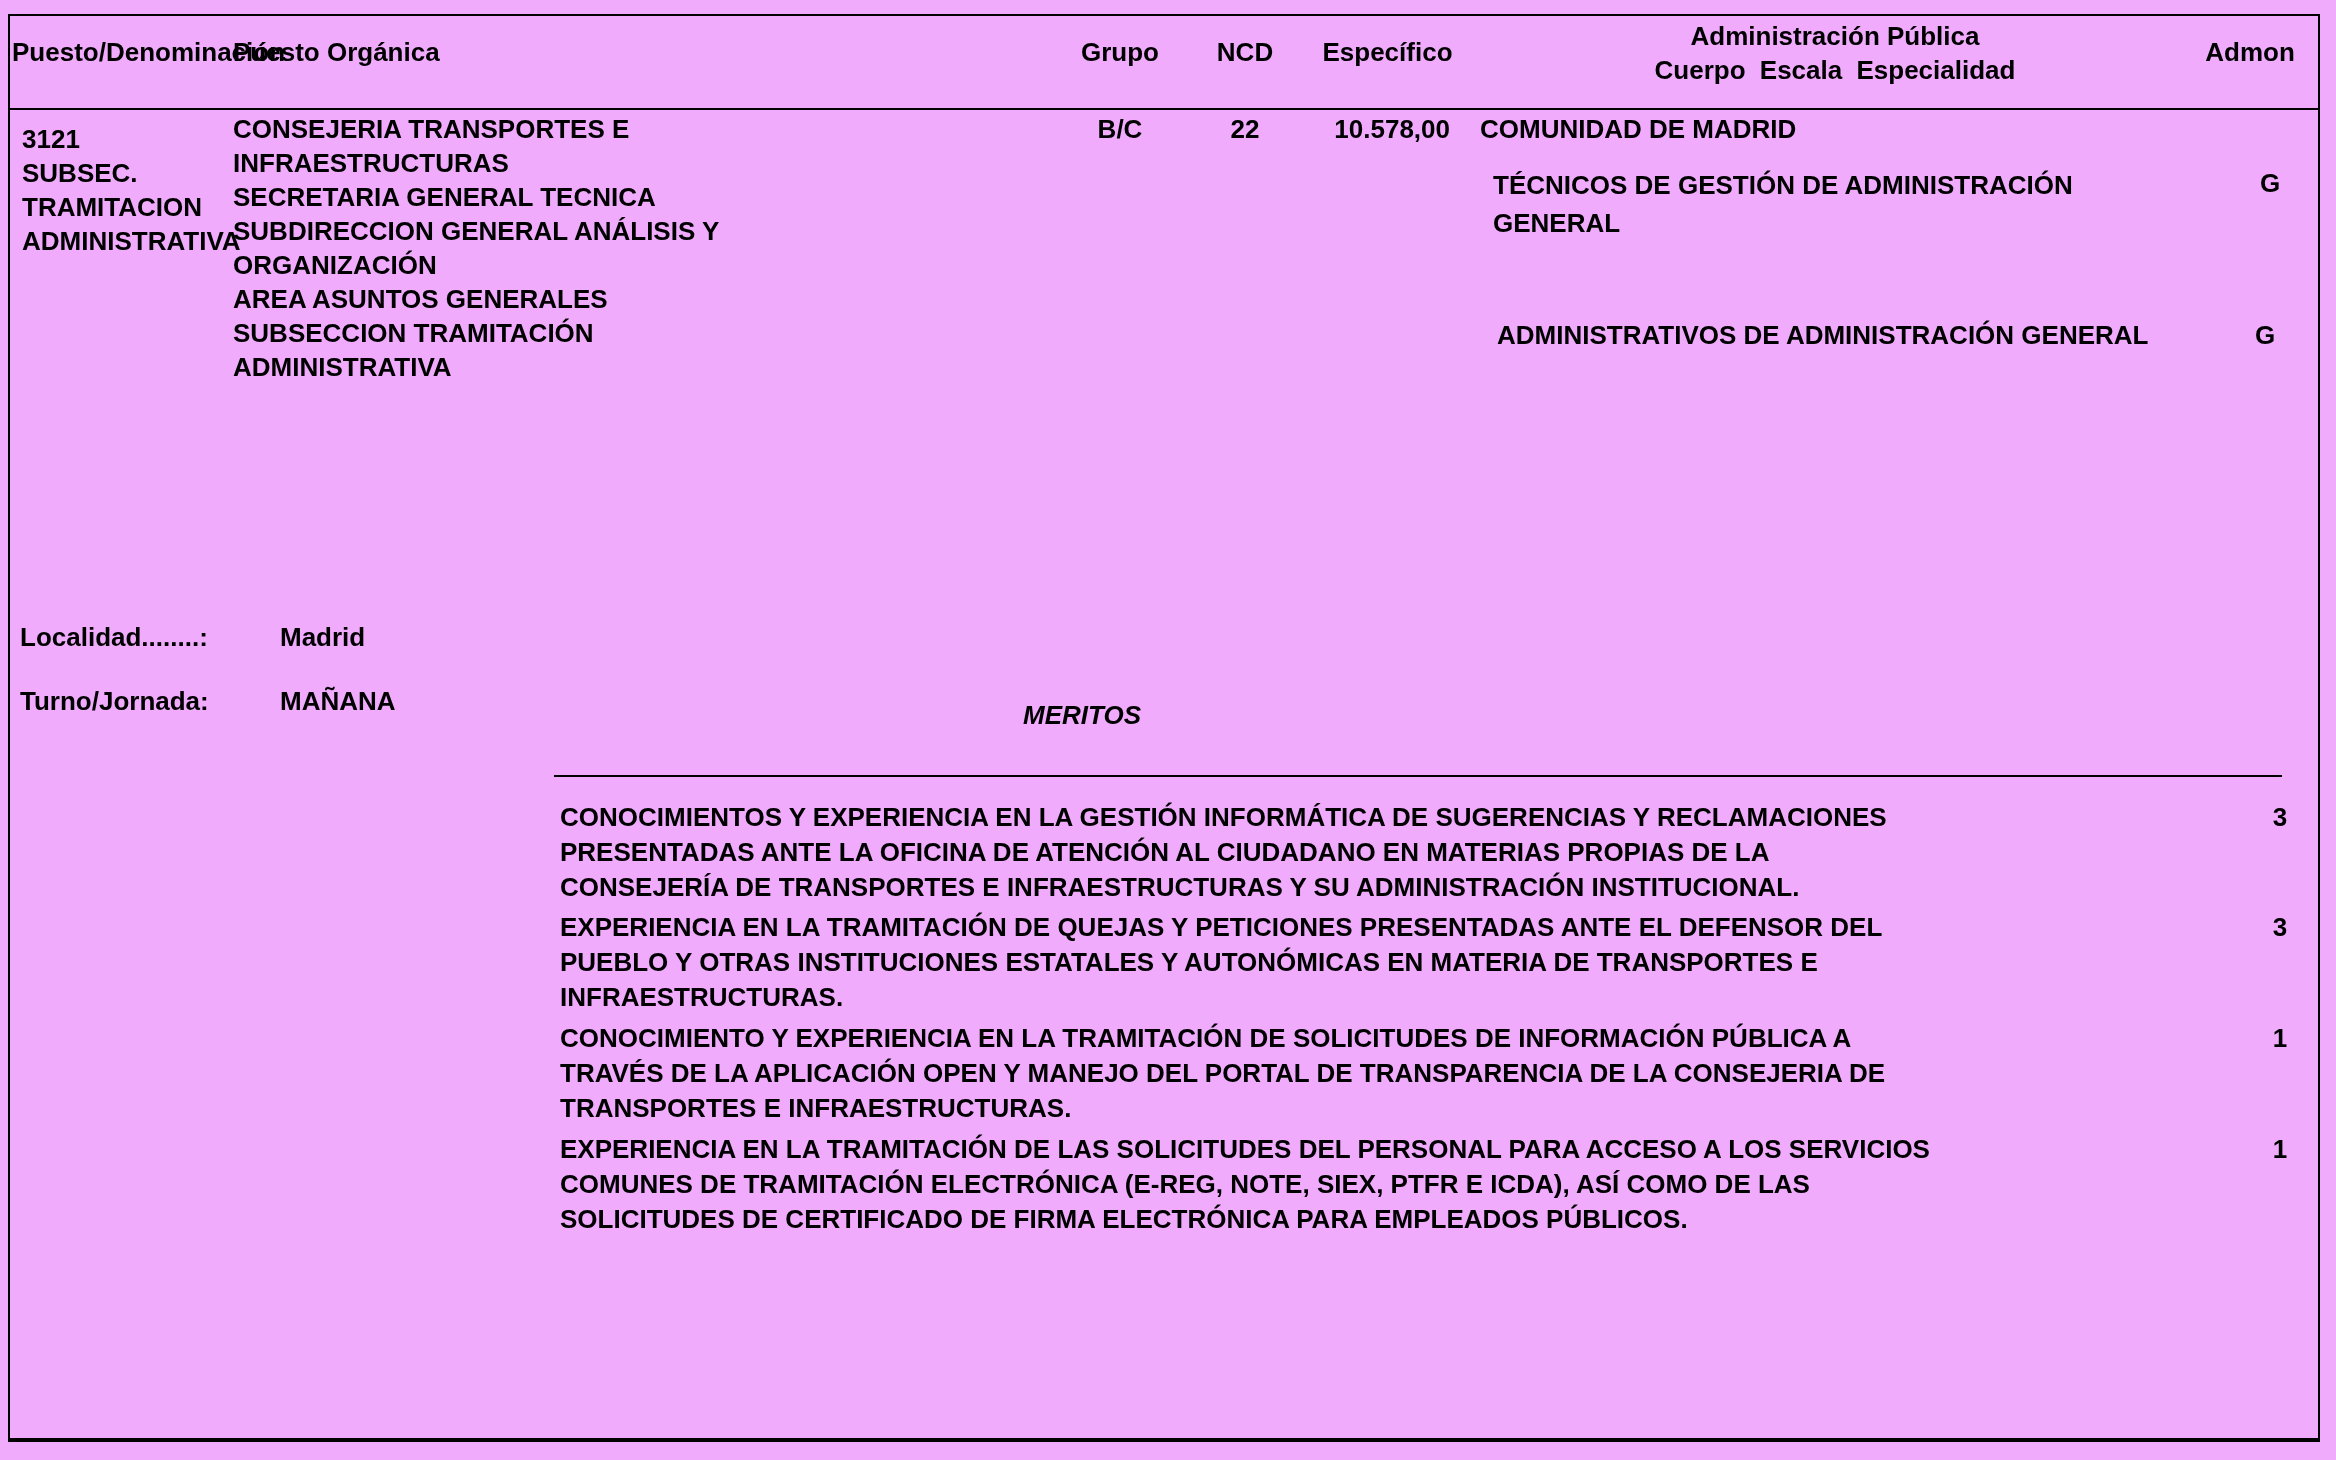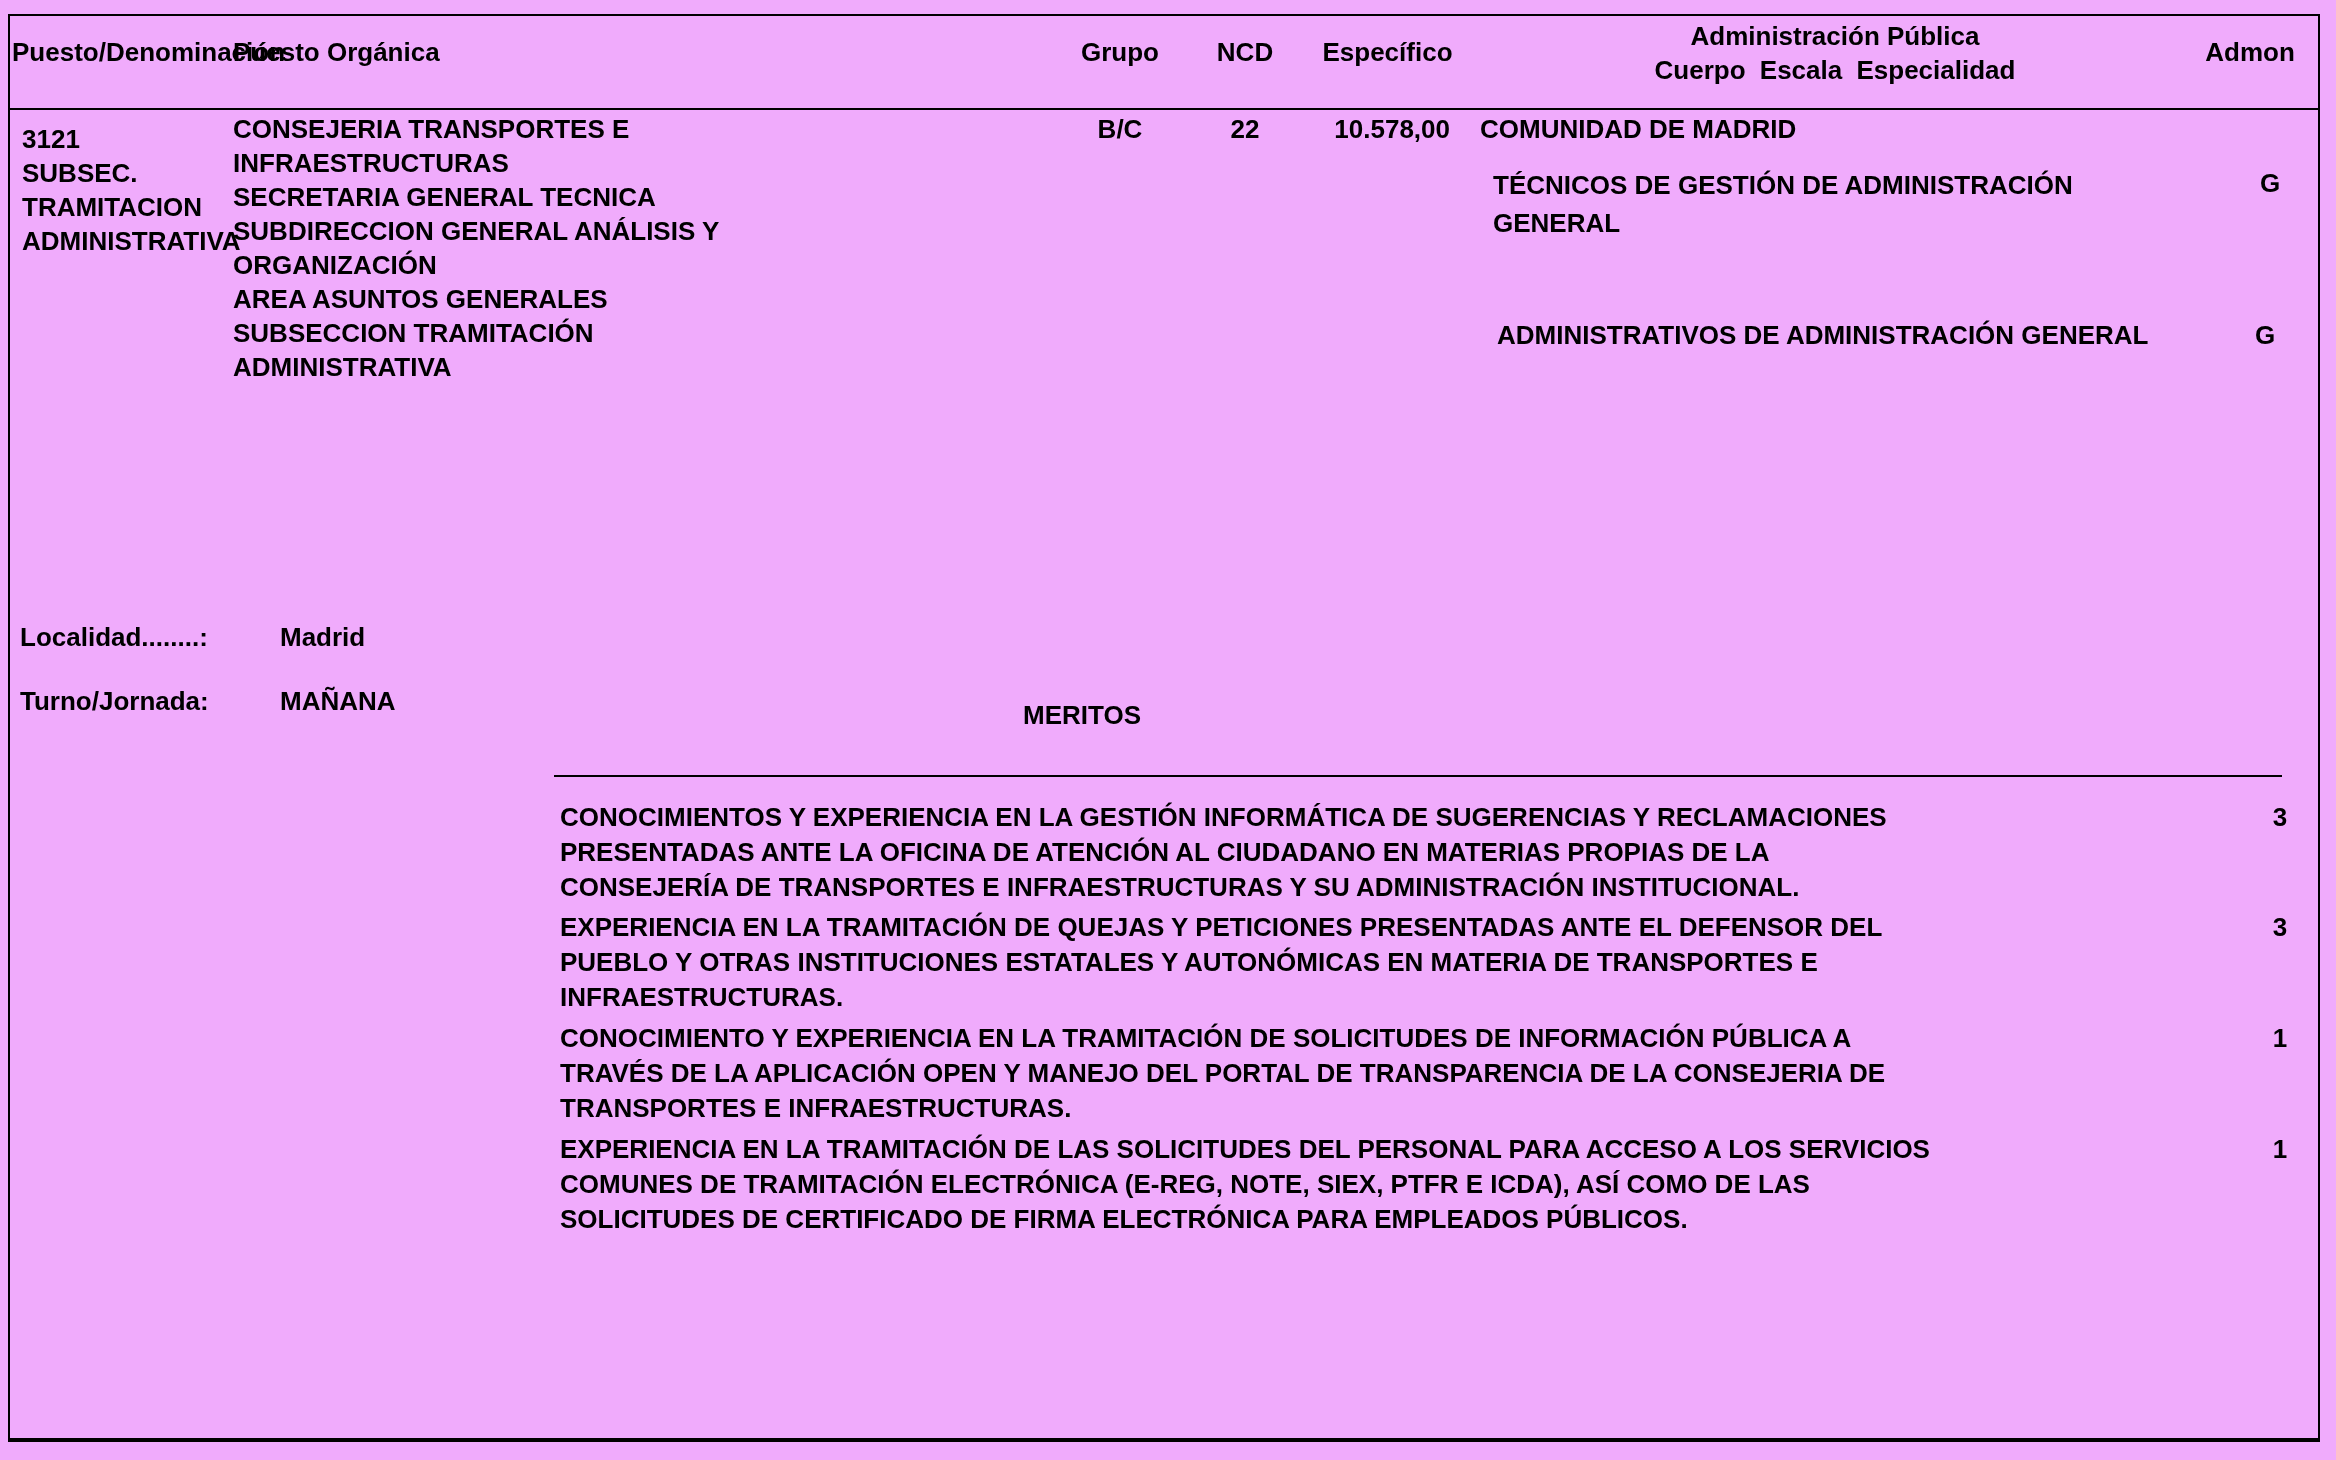--- a/index.html
+++ b/index.html
@@ -66,21 +66,21 @@
   <div class="abs txt" style="left:1480px;top:112px;width:700px;">COMUNIDAD DE MADRID</div>
   <div class="abs txt center" style="left:2245px;top:166px;width:50px;">G</div>
   <div class="abs txt" style="left:1497px;top:318px;width:760px;">ADMINISTRATIVOS DE ADMINISTRACIÓN GENERAL</div>
   <div class="abs txt center" style="left:2240px;top:318px;width:50px;">G</div>
 
   <div class="abs txt" style="left:20px;top:620px;">Localidad........:</div>
   <div class="abs txt" style="left:280px;top:620px;">Madrid</div>
   <div class="abs txt" style="left:20px;top:684px;text-align:center;">Turno/Jornada:</div>
   <div class="abs txt" style="left:280px;top:684px;">MAÑANA</div>
 
-  <div class="abs txt center" style="left:932px;top:698px;width:300px;">MERITOS</div>
+  <div class="abs txt center" style="left:932px;top:698px;width:300px;font-style:italic;">MERITOS</div>
   <div class="abs meritos-sep"></div>
 
   <div class="abs txt" style="left:560px;top:800px;width:1680px;line-height:35px;">CONOCIMIENTOS Y EXPERIENCIA EN LA GESTIÓN INFORMÁTICA DE SUGERENCIAS Y RECLAMACIONES
 PRESENTADAS ANTE LA OFICINA DE ATENCIÓN AL CIUDADANO EN MATERIAS PROPIAS DE LA
 CONSEJERÍA DE TRANSPORTES E INFRAESTRUCTURAS Y SU ADMINISTRACIÓN INSTITUCIONAL.</div>
   <div class="abs txt center pts" style="left:2255px;top:800px;width:50px;">3</div>
 
   <div class="abs txt" style="left:560px;top:910px;width:1680px;line-height:35px;">EXPERIENCIA EN LA TRAMITACIÓN DE QUEJAS Y PETICIONES PRESENTADAS ANTE EL DEFENSOR DEL
 PUEBLO Y OTRAS INSTITUCIONES ESTATALES Y AUTONÓMICAS EN MATERIA DE TRANSPORTES E
 INFRAESTRUCTURAS.</div>

